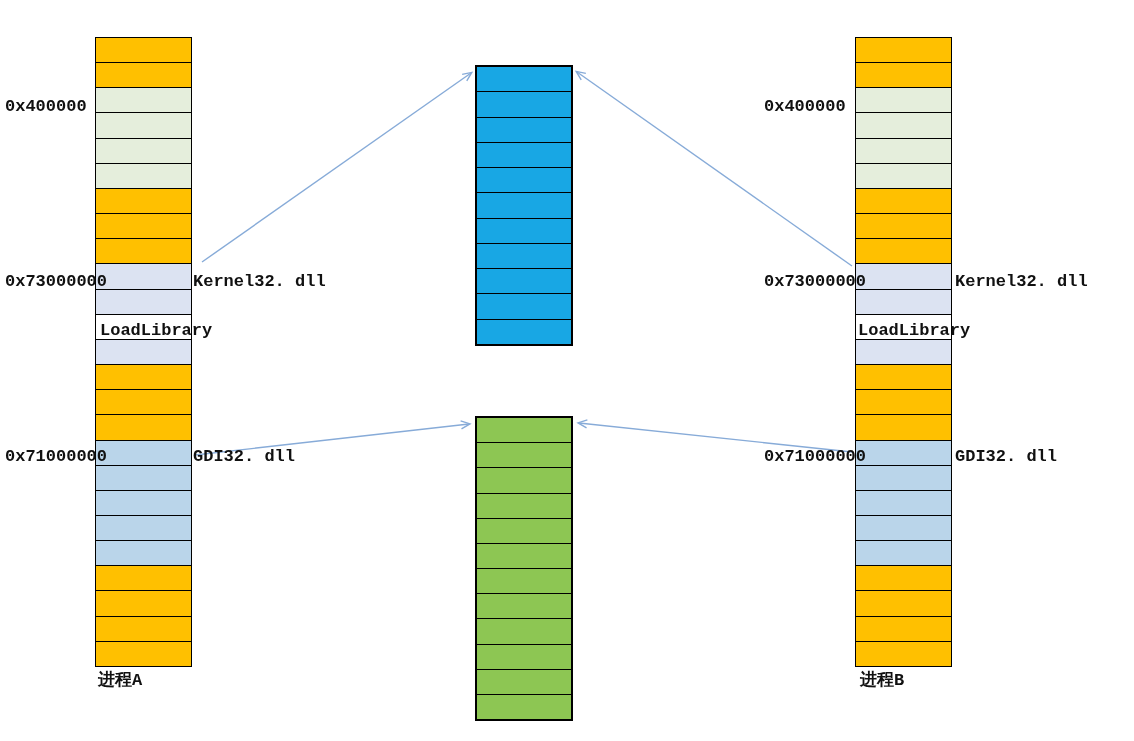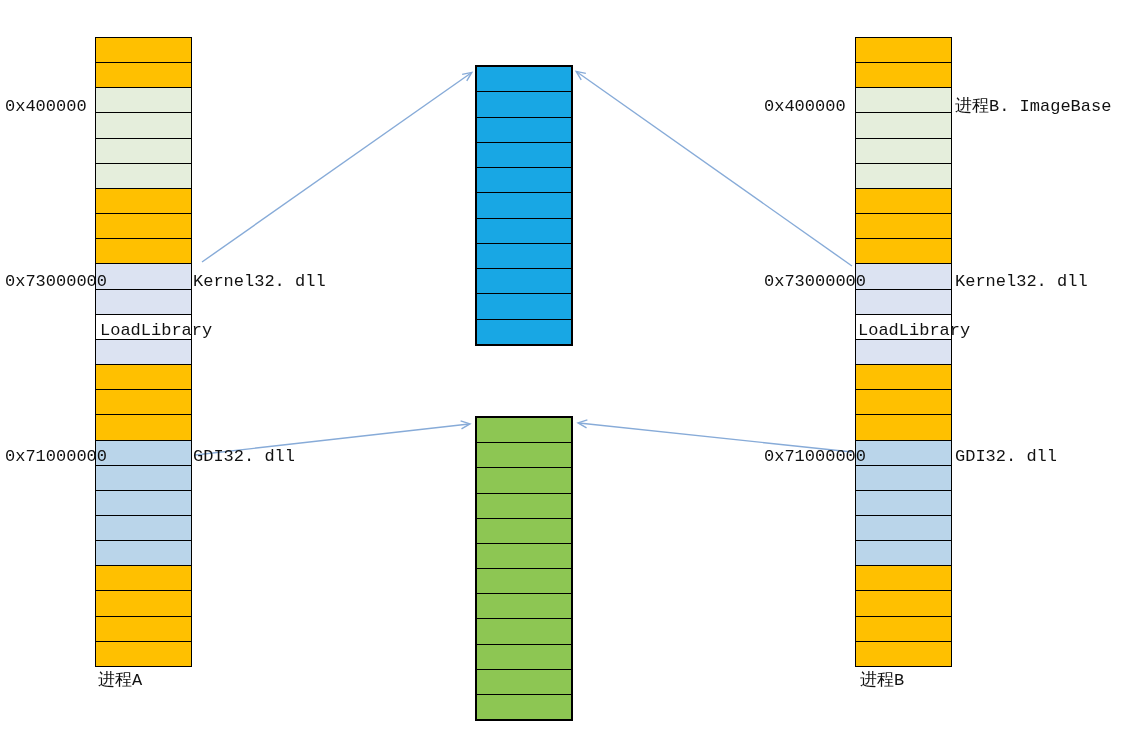--- a/index.html
+++ b/index.html
@@ -2,21 +2,21 @@
 <html><head>
 <meta charset="utf-8">
 <style>
   html,body{margin:0;padding:0;background:#ffffff;}
   #canvas{position:relative;width:1134px;height:741px;background:#ffffff;overflow:hidden;
           font-family:"Liberation Mono","DejaVu Sans Mono","DejaVu Sans",monospace;}
   #arrow-layer{position:absolute;left:0;top:0;width:1134px;height:741px;pointer-events:none;}
   .stack{position:absolute;display:flex;flex-direction:column;border:1px solid #000;box-sizing:content-box;}
   .cell{flex:1 1 auto;border-bottom:1px solid #000;}
   .cell:last-child{border-bottom:none;}
-  .lbl{position:absolute;font-size:17px;line-height:25px;color:#111;white-space:pre;}
+  .lbl{position:absolute;font-size:17px;line-height:25px;color:#111;white-space:pre;font-weight:bold;}
 </style>
 </head>
 <body>
 
 <div id="canvas">
 
   <svg id="arrow-layer" viewBox="0 0 1134 741" xmlns="http://www.w3.org/2000/svg">
     <defs>
       <marker id="ah" markerWidth="12" markerHeight="12" refX="9" refY="5" orient="auto" markerUnits="userSpaceOnUse">
         <path d="M1,1 L10,5 L1,9" fill="none" stroke-width="1.4" stroke="#87ABD8"></path>
@@ -112,21 +112,20 @@
 
   <div class="lbl" style="left:5px;top:94px">0x400000</div>
   <div class="lbl" style="left:5px;top:269px">0x73000000</div>
   <div class="lbl" style="left:193px;top:269px">Kernel32. dll</div>
   <div class="lbl" style="left:100px;top:318px">LoadLibrary</div>
   <div class="lbl" style="left:5px;top:444px">0x71000000</div>
   <div class="lbl" style="left:193px;top:444px">GDI32. dll</div>
   <div class="lbl" style="left:98px;top:668px">进程A</div>
 
   <div class="lbl" style="left:764px;top:94px">0x400000</div>
-  <div class="lbl" style="left:955px;top:94px">进程B. ImageBase</div>
   <div class="lbl" style="left:764px;top:269px">0x73000000</div>
   <div class="lbl" style="left:955px;top:269px">Kernel32. dll</div>
   <div class="lbl" style="left:858px;top:318px">LoadLibrary</div>
   <div class="lbl" style="left:764px;top:444px">0x71000000</div>
   <div class="lbl" style="left:955px;top:444px">GDI32. dll</div>
   <div class="lbl" style="left:860px;top:668px">进程B</div>
 
 </div>
 
 </body></html>

